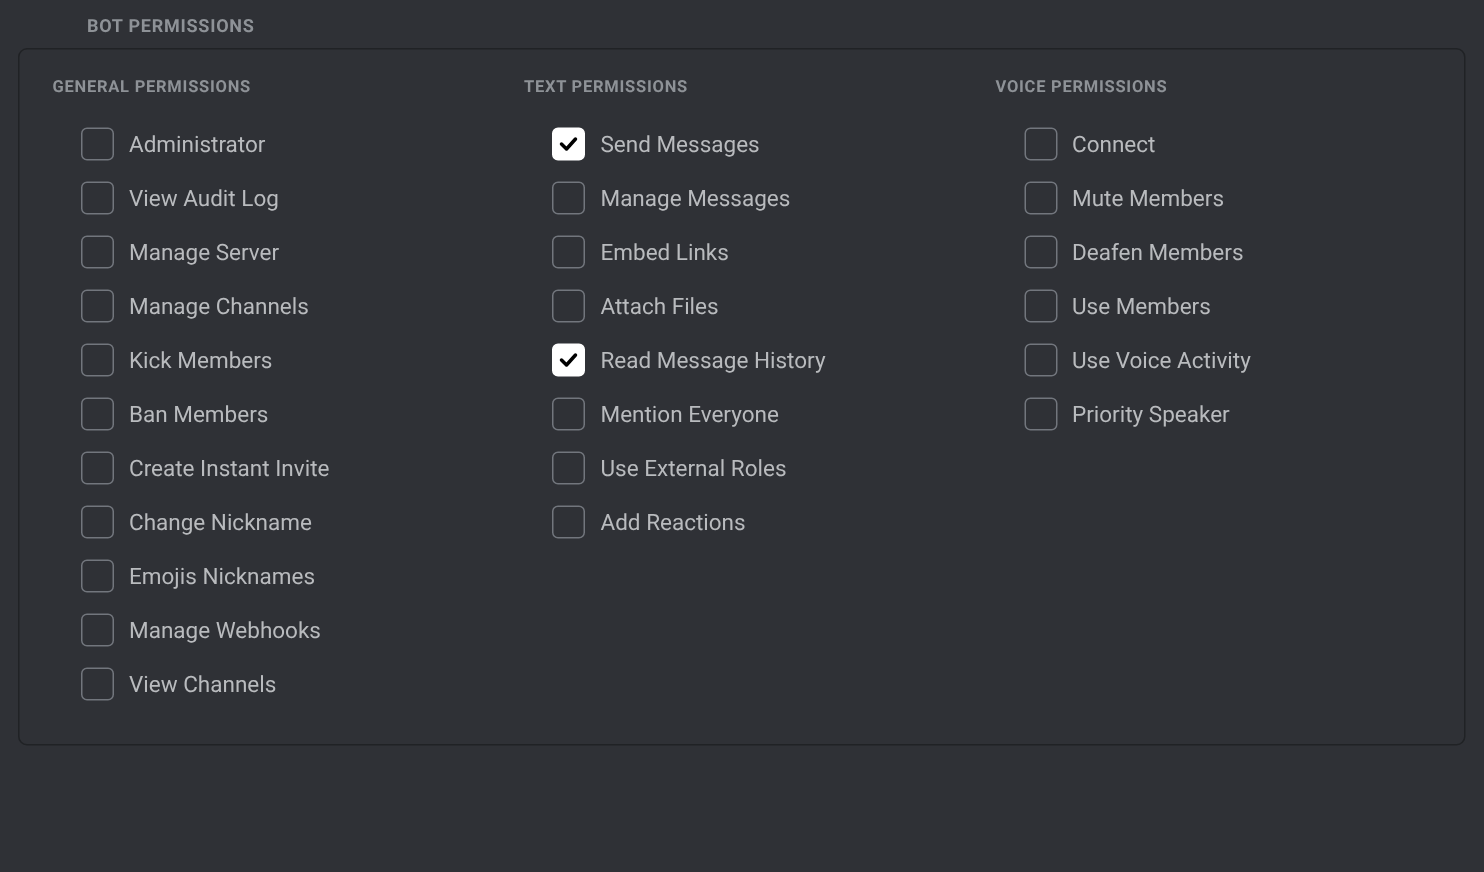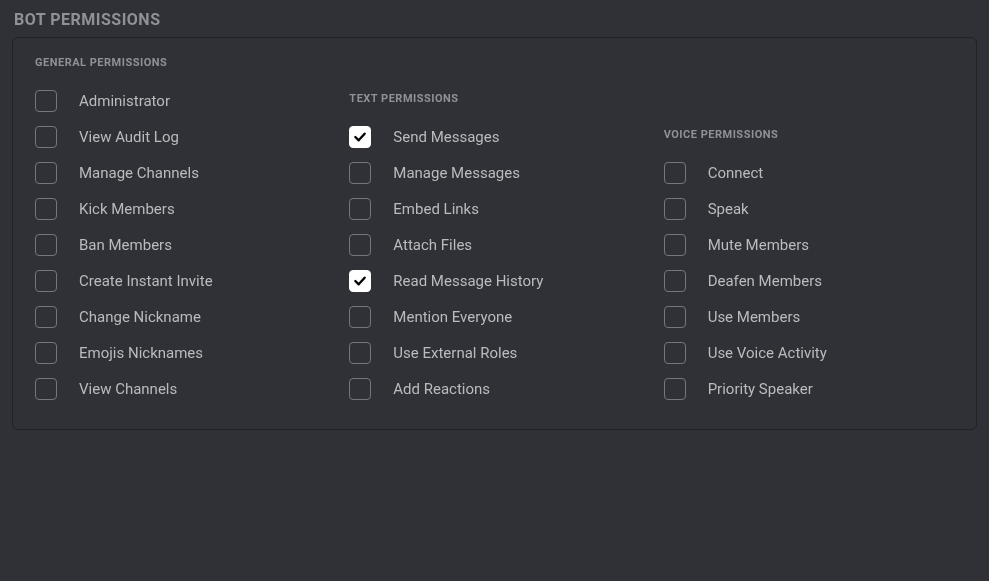--- a/index.html
+++ b/index.html
@@ -9,58 +9,59 @@
     }
     body {
       background: #2f3136;
       font-family: -apple-system, BlinkMacSystemFont, "Segoe UI", Roboto, Helvetica, Arial, sans-serif;
       color: #b9bbbe;
       padding: 0;
       width: 989px;
       height: 581px;
     }
     .section-title {
-      font-size: 16px;
+      font-size: 12px;
       font-weight: 700;
       letter-spacing: 0.5px;
       color: #8e9297;
       text-transform: uppercase;
       padding: 10px 14px 8px 14px;
+      margin-left: 44px;
     }
     .permissions-panel {
       border: 1px solid #202225;
       border-radius: 6px;
       margin: 0 12px 12px 12px;
       padding: 18px 22px 22px 22px;
       background: #2f3136;
     }
     .columns {
       display: flex;
       gap: 24px;
-      align-items: flex-end;
     }
     .col {
       flex: 1;
       min-width: 0;
     }
     .col-header {
       font-size: 11px;
       font-weight: 700;
       letter-spacing: 0.5px;
       color: #8e9297;
       text-transform: uppercase;
       margin-bottom: 14px;
     }
     .perm-row {
       display: flex;
       align-items: center;
-      gap: 22px;
+      gap: 10px;
       height: 36px;
       cursor: pointer;
       user-select: none;
+      margin-left: 19px;
     }
     .checkbox {
       width: 22px;
       height: 22px;
       border: 1.5px solid #72767d;
       border-radius: 4px;
       flex-shrink: 0;
       display: flex;
       align-items: center;
       justify-content: center;
@@ -98,20 +99,24 @@
           <div class="perm-row">
             <div class="checkbox"></div>
             <span class="perm-label">Administrator</span>
           </div>
           <div class="perm-row">
             <div class="checkbox"></div>
             <span class="perm-label">View Audit Log</span>
           </div>
           <div class="perm-row">
             <div class="checkbox"></div>
+            <span class="perm-label">Manage Server</span>
+          </div>
+          <div class="perm-row">
+            <div class="checkbox"></div>
             <span class="perm-label">Manage Channels</span>
           </div>
           <div class="perm-row">
             <div class="checkbox"></div>
             <span class="perm-label">Kick Members</span>
           </div>
           <div class="perm-row">
             <div class="checkbox"></div>
             <span class="perm-label">Ban Members</span>
           </div>
@@ -119,20 +124,24 @@
             <div class="checkbox"></div>
             <span class="perm-label">Create Instant Invite</span>
           </div>
           <div class="perm-row">
             <div class="checkbox"></div>
             <span class="perm-label">Change Nickname</span>
           </div>
           <div class="perm-row">
             <div class="checkbox"></div>
             <span class="perm-label">Emojis Nicknames</span>
+          </div>
+          <div class="perm-row">
+            <div class="checkbox"></div>
+            <span class="perm-label">Manage Webhooks</span>
           </div>
           <div class="perm-row">
             <div class="checkbox"></div>
             <span class="perm-label">View Channels</span>
           </div>
         </div>
     </div>
 
     <div class="col">
       <div class="col-header">TEXT PERMISSIONS</div>
@@ -182,24 +191,20 @@
 
     <div class="col">
       <div class="col-header">VOICE PERMISSIONS</div>
       <div id="col2-items">
           <div class="perm-row">
             <div class="checkbox"></div>
             <span class="perm-label">Connect</span>
           </div>
           <div class="perm-row">
             <div class="checkbox"></div>
-            <span class="perm-label">Speak</span>
-          </div>
-          <div class="perm-row">
-            <div class="checkbox"></div>
             <span class="perm-label">Mute Members</span>
           </div>
           <div class="perm-row">
             <div class="checkbox"></div>
             <span class="perm-label">Deafen Members</span>
           </div>
           <div class="perm-row">
             <div class="checkbox"></div>
             <span class="perm-label">Use Members</span>
           </div>

